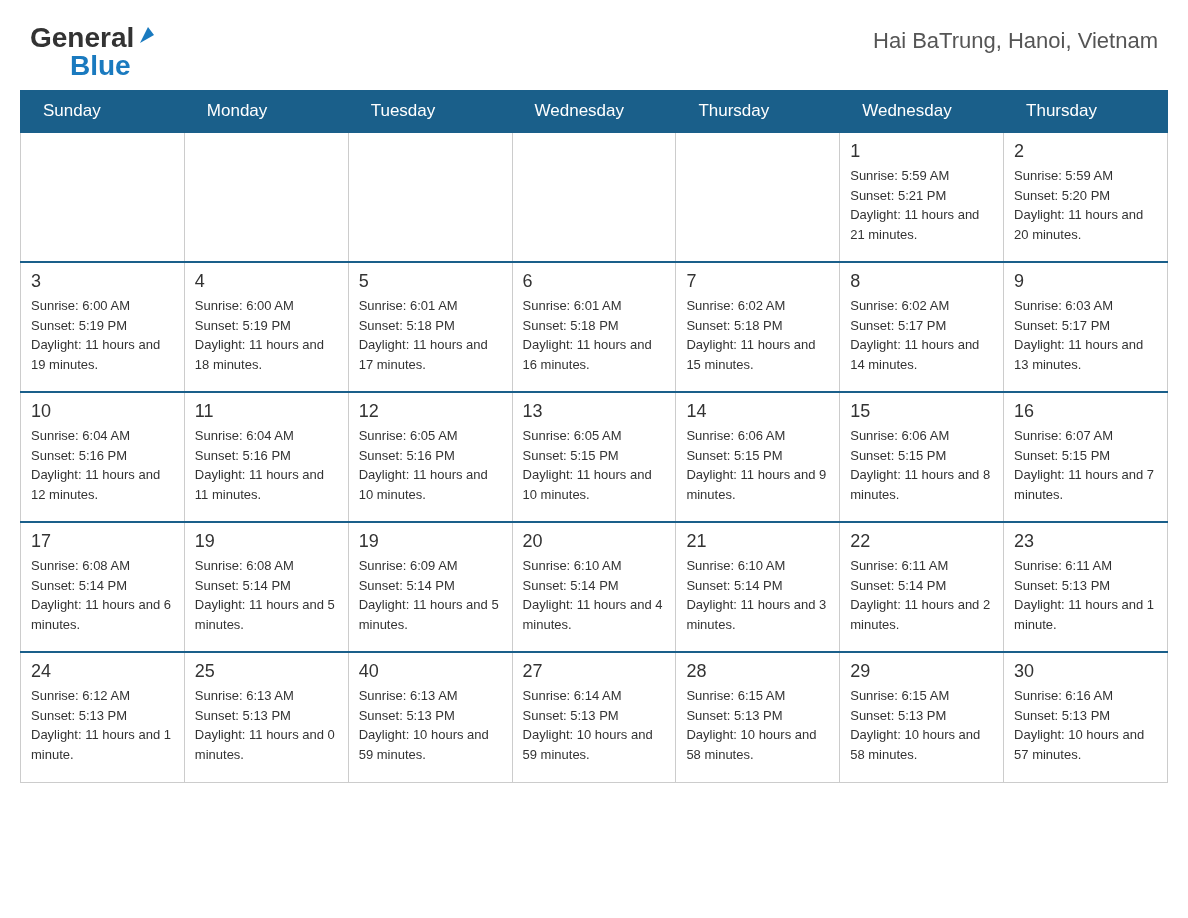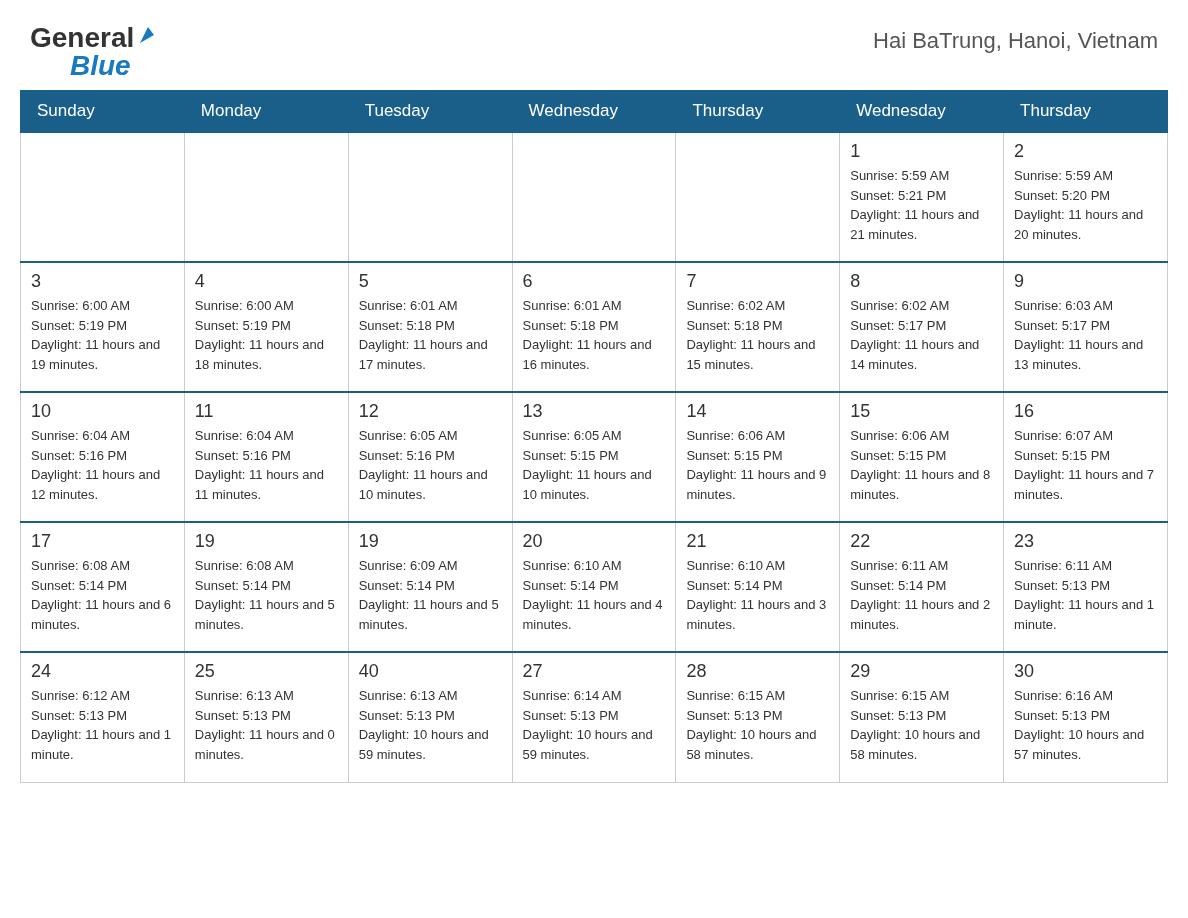--- a/index.html
+++ b/index.html
@@ -59,21 +59,21 @@
     }
     table {
       width: 100%;
       border-collapse: collapse;
     }
     thead tr th {
       background-color: #1a5f8a;
       color: #fff;
       font-size: 17px;
       font-weight: normal;
-      padding: 10px 16px;
+      padding: 10px 22px;
       text-align: left;
       border: 1px solid #1a5f8a;
     }
     tbody tr td {
       vertical-align: top;
       border: 1px solid #ccc;
       border-top: 2px solid #1a5f8a;
       padding: 8px 10px;
       width: 14.28%;
       min-height: 120px;
@@ -97,21 +97,21 @@
 <div class="header">
   <div class="logo">
     <div class="logo-top-row">
       <span class="logo-general">General</span>
       <span style="display:inline-block;margin-left:2px;vertical-align:middle;">
         <svg width="22" height="22" viewBox="0 0 22 22">
           <polygon points="4,18 18,10 12,2" fill="#1a7abf"></polygon>
         </svg>
       </span>
     </div>
-    <div style="margin-left:2px;font-style:italic;">
+    <div style="margin-left:2px;">
       <span class="logo-blue">Blue</span>
     </div>
   </div>
   <div class="title-block">
     <div class="location">Hai BaTrung, Hanoi, Vietnam</div>
   </div>
 </div>
 
 <div class="calendar-wrapper">
   <table>

